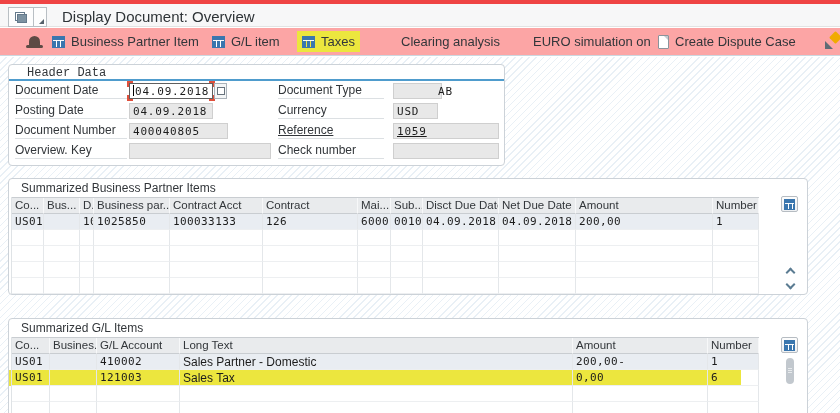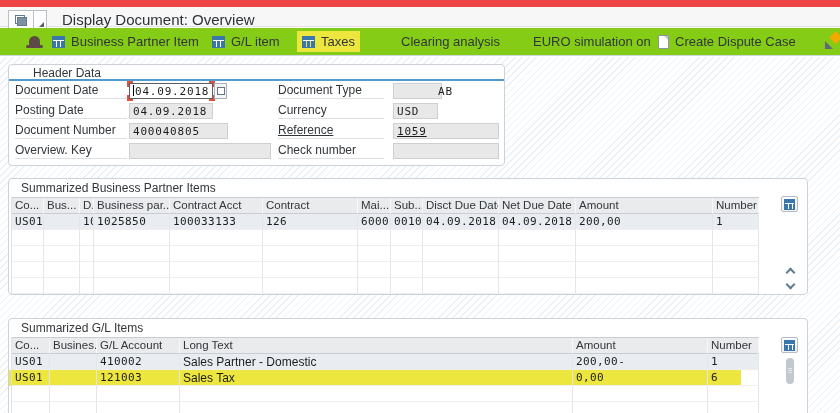--- a/index.html
+++ b/index.html
@@ -1,37 +1,37 @@
 <!DOCTYPE html>
 <html style="--selrow: #e9edf2;"><head>
 <meta charset="utf-8">
 <style>
   * { margin:0; padding:0; box-sizing:border-box; }
   html,body { width:840px; height:413px; overflow:hidden; background:#fff;
     font-family:"Liberation Sans", sans-serif; color:#32363a; }
 
   
   .titlebar { position:absolute; top:0; left:0; width:840px; height:27px;
-    background:#f7f7f8; border-top:7px solid #ef4444; border-bottom:1px solid #e3e3e3; }
+    background:#f7f7f8; border-top:4px solid #ef4444; border-bottom:1px solid #e3e3e3; }
   .winbtn { position:absolute; top:3px; left:8px; height:20px; display:flex; }
   .winbtn .seg1 { width:26px; height:20px; border:1px solid #b9bfc4; background:#fdfdfd;
     display:flex; align-items:center; justify-content:center; }
   .winbtn .seg2 { width:13px; height:20px; border:1px solid #b9bfc4; border-left:none;
     background:#fdfdfd; position:relative; }
   .wicon { width:12px; height:11px; position:relative; }
   .wicon::before { content:''; position:absolute; top:0; left:0; width:8px; height:7px;
     border:1px solid #64798b; background:#fff; }
   .wicon::after { content:''; position:absolute; bottom:0; right:0; width:8px; height:7px;
     border:1px solid #64798b; background:#7d92a1; }
   .dcorner { position:absolute; bottom:2px; right:2px; width:0; height:0;
     border-bottom:5px solid #55606a; border-left:5px solid transparent; }
   .title { position:absolute; left:62px; top:0; line-height:26px; font-size:15px; color:#2e3337; }
 
   
-  .toolbar { position:absolute; top:28px; left:0; width:840px; height:28px; background:#84cc16;
+  .toolbar { position:absolute; top:28px; left:0; width:840px; height:28px; background:#fca5a5;
     border-bottom:1px solid #ccd8e0; }
   .tbtn { position:absolute; top:0; height:27px; display:flex; align-items:center; gap:6px;
     font-size:13px; color:#32363a; padding:0 5px; white-space:nowrap; cursor:default; }
   .ticon { width:13px; height:12px; border:1px solid #3a76ae; background-color:#fff;
     background-image:
       linear-gradient(to bottom, #3a76ae 0 3px, rgba(255,255,255,.95) 3px 4px, rgba(0,0,0,0) 4px),
       repeating-linear-gradient(to right, #3a76ae 0 3px, rgba(0,0,0,0) 3px 4px); }
   .tbtn.hl .ticon { background-color:transparent; }
   .hat { width:17px; height:13px; position:relative; }
   .hat::before { content:''; position:absolute; left:3px; top:1px; width:11px; height:9px;
@@ -142,21 +142,21 @@
   <div class="tbtn" style="left:653px">
     <span class="dicon"></span>
     <span>Create Dispute Case</span>
   </div>
   <div class="sicon" style="left:824px"></div>
 </div>
 
 <div class="content">
 
   <div class="group" id="grp-header" style="left:8px; top:7px; width:497px; height:102px;">
-    <div class="gtitle" style="left:24px; top:1px;">Header Data</div>
+    <div class="gtitle" style="left:18px; top:1px;font-family:Liberation Mono, monospace;">Header Data</div>
     <div class="gline" style="background: rgb(79, 156, 205);"></div>
   <div class="flabel" style="left: 6px; top: 18px; width: 112px;">Document Date</div>
       <div class="field focused" style="left: 120px; top: 18px; width: 84px;"><div class="ck tl"></div><div class="ck tr"></div><div class="ck bl"></div><div class="ck br"></div><div class="caret" style="display: inline-block;"></div>04.09.2018</div>
       <div class="dpbtn" style="left: 205px; top: 18px;">
         <div class="dpicon"></div>
       </div>
       <div class="flabel" style="left: 6px; top: 38px; width: 112px;">Posting Date</div>
       <div class="field" style="left: 120px; top: 38px; width: 84px;">04.09.2018</div>
       <div class="flabel" style="left: 6px; top: 58px; width: 112px;">Document Number</div>
       <div class="field" style="left: 120px; top: 58px; width: 99px;">400040805</div>

